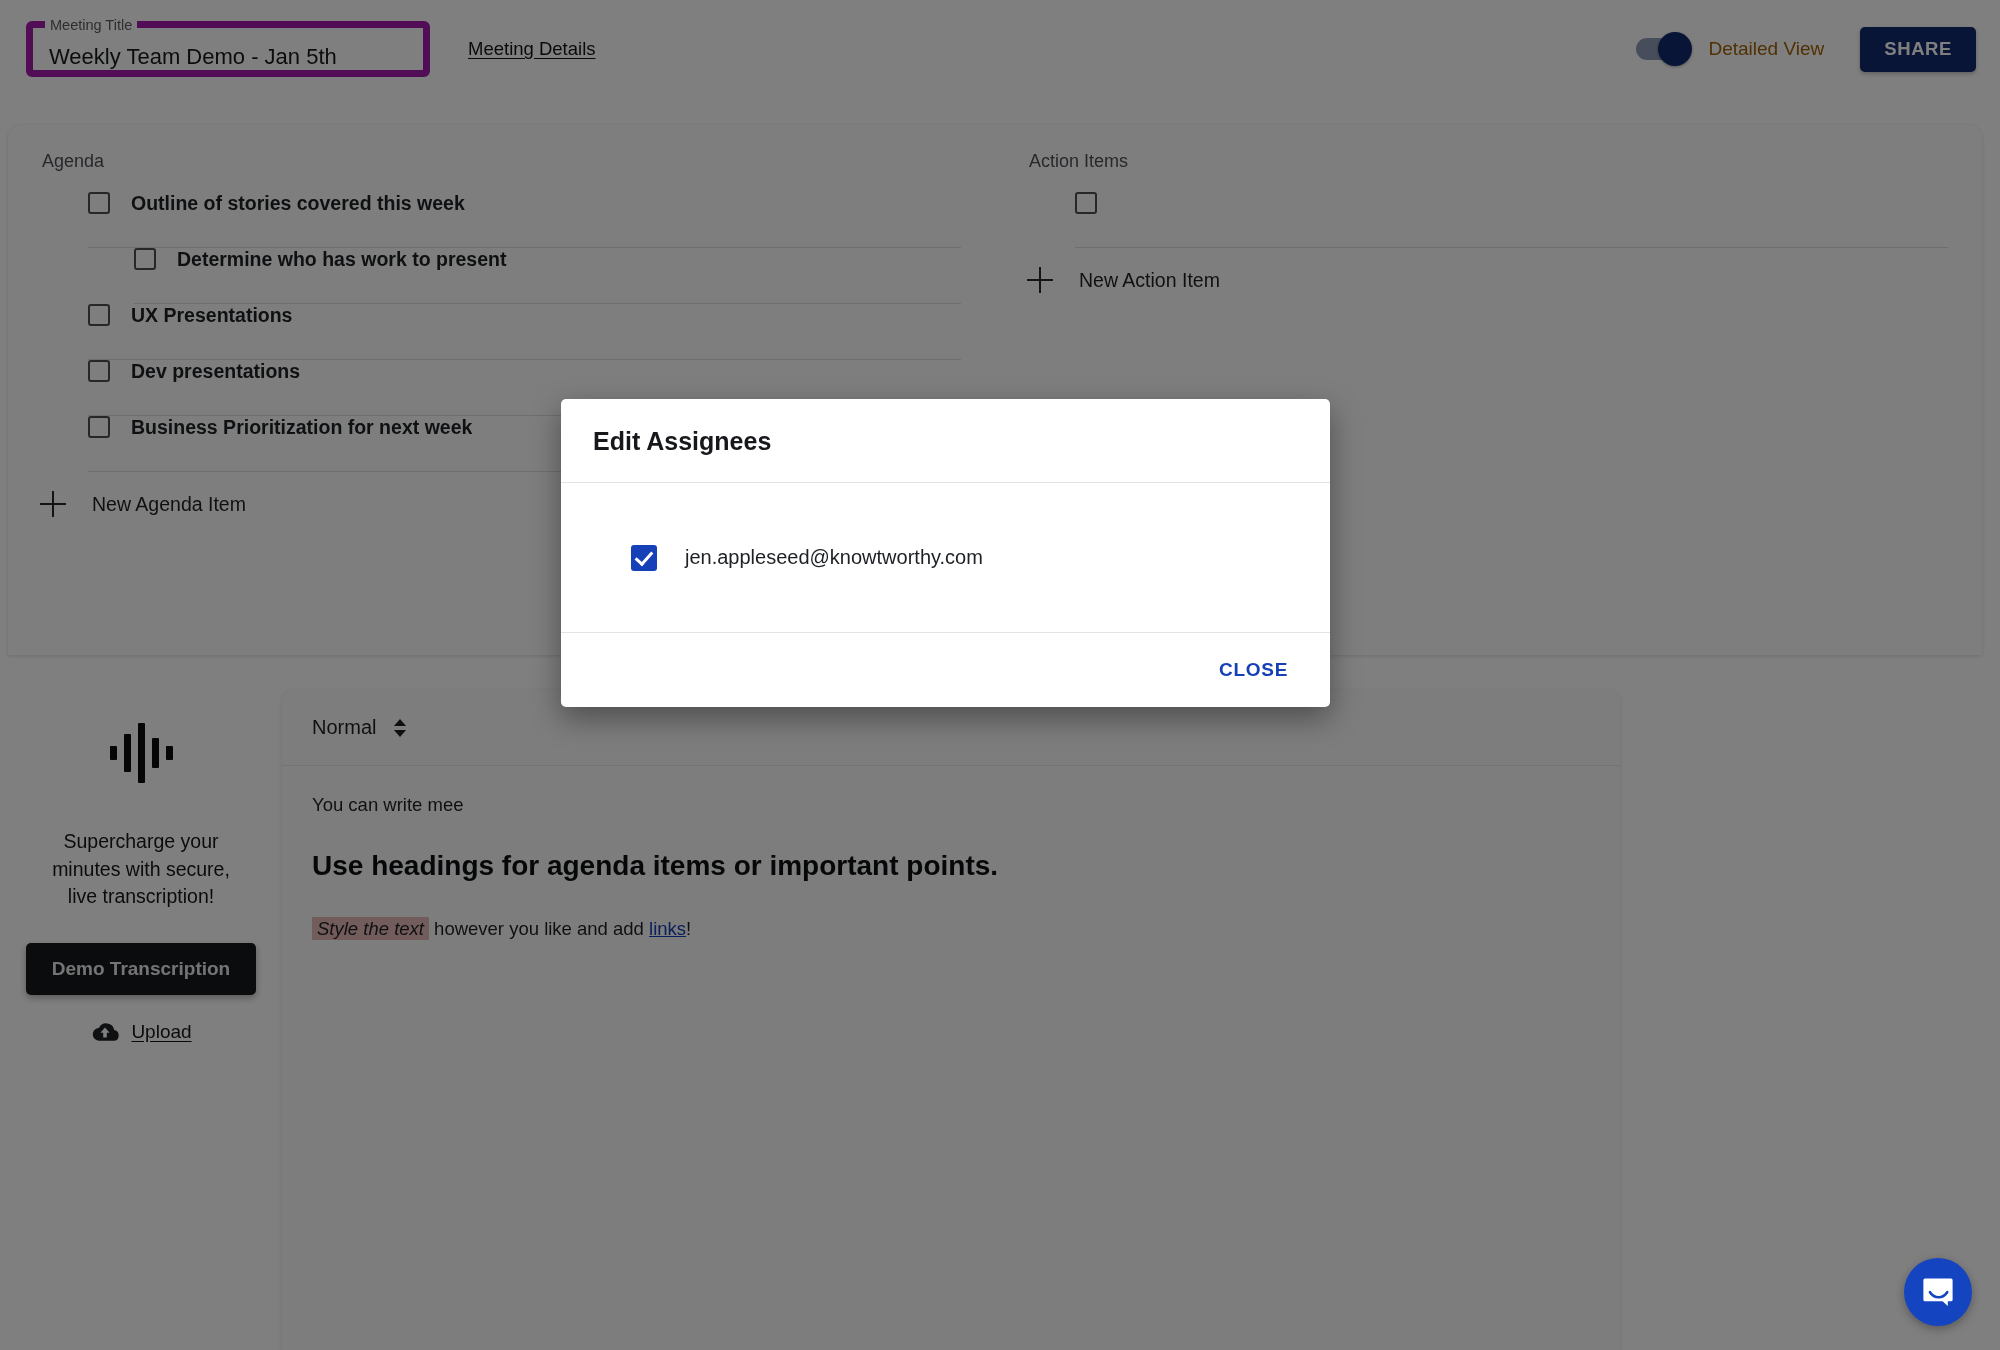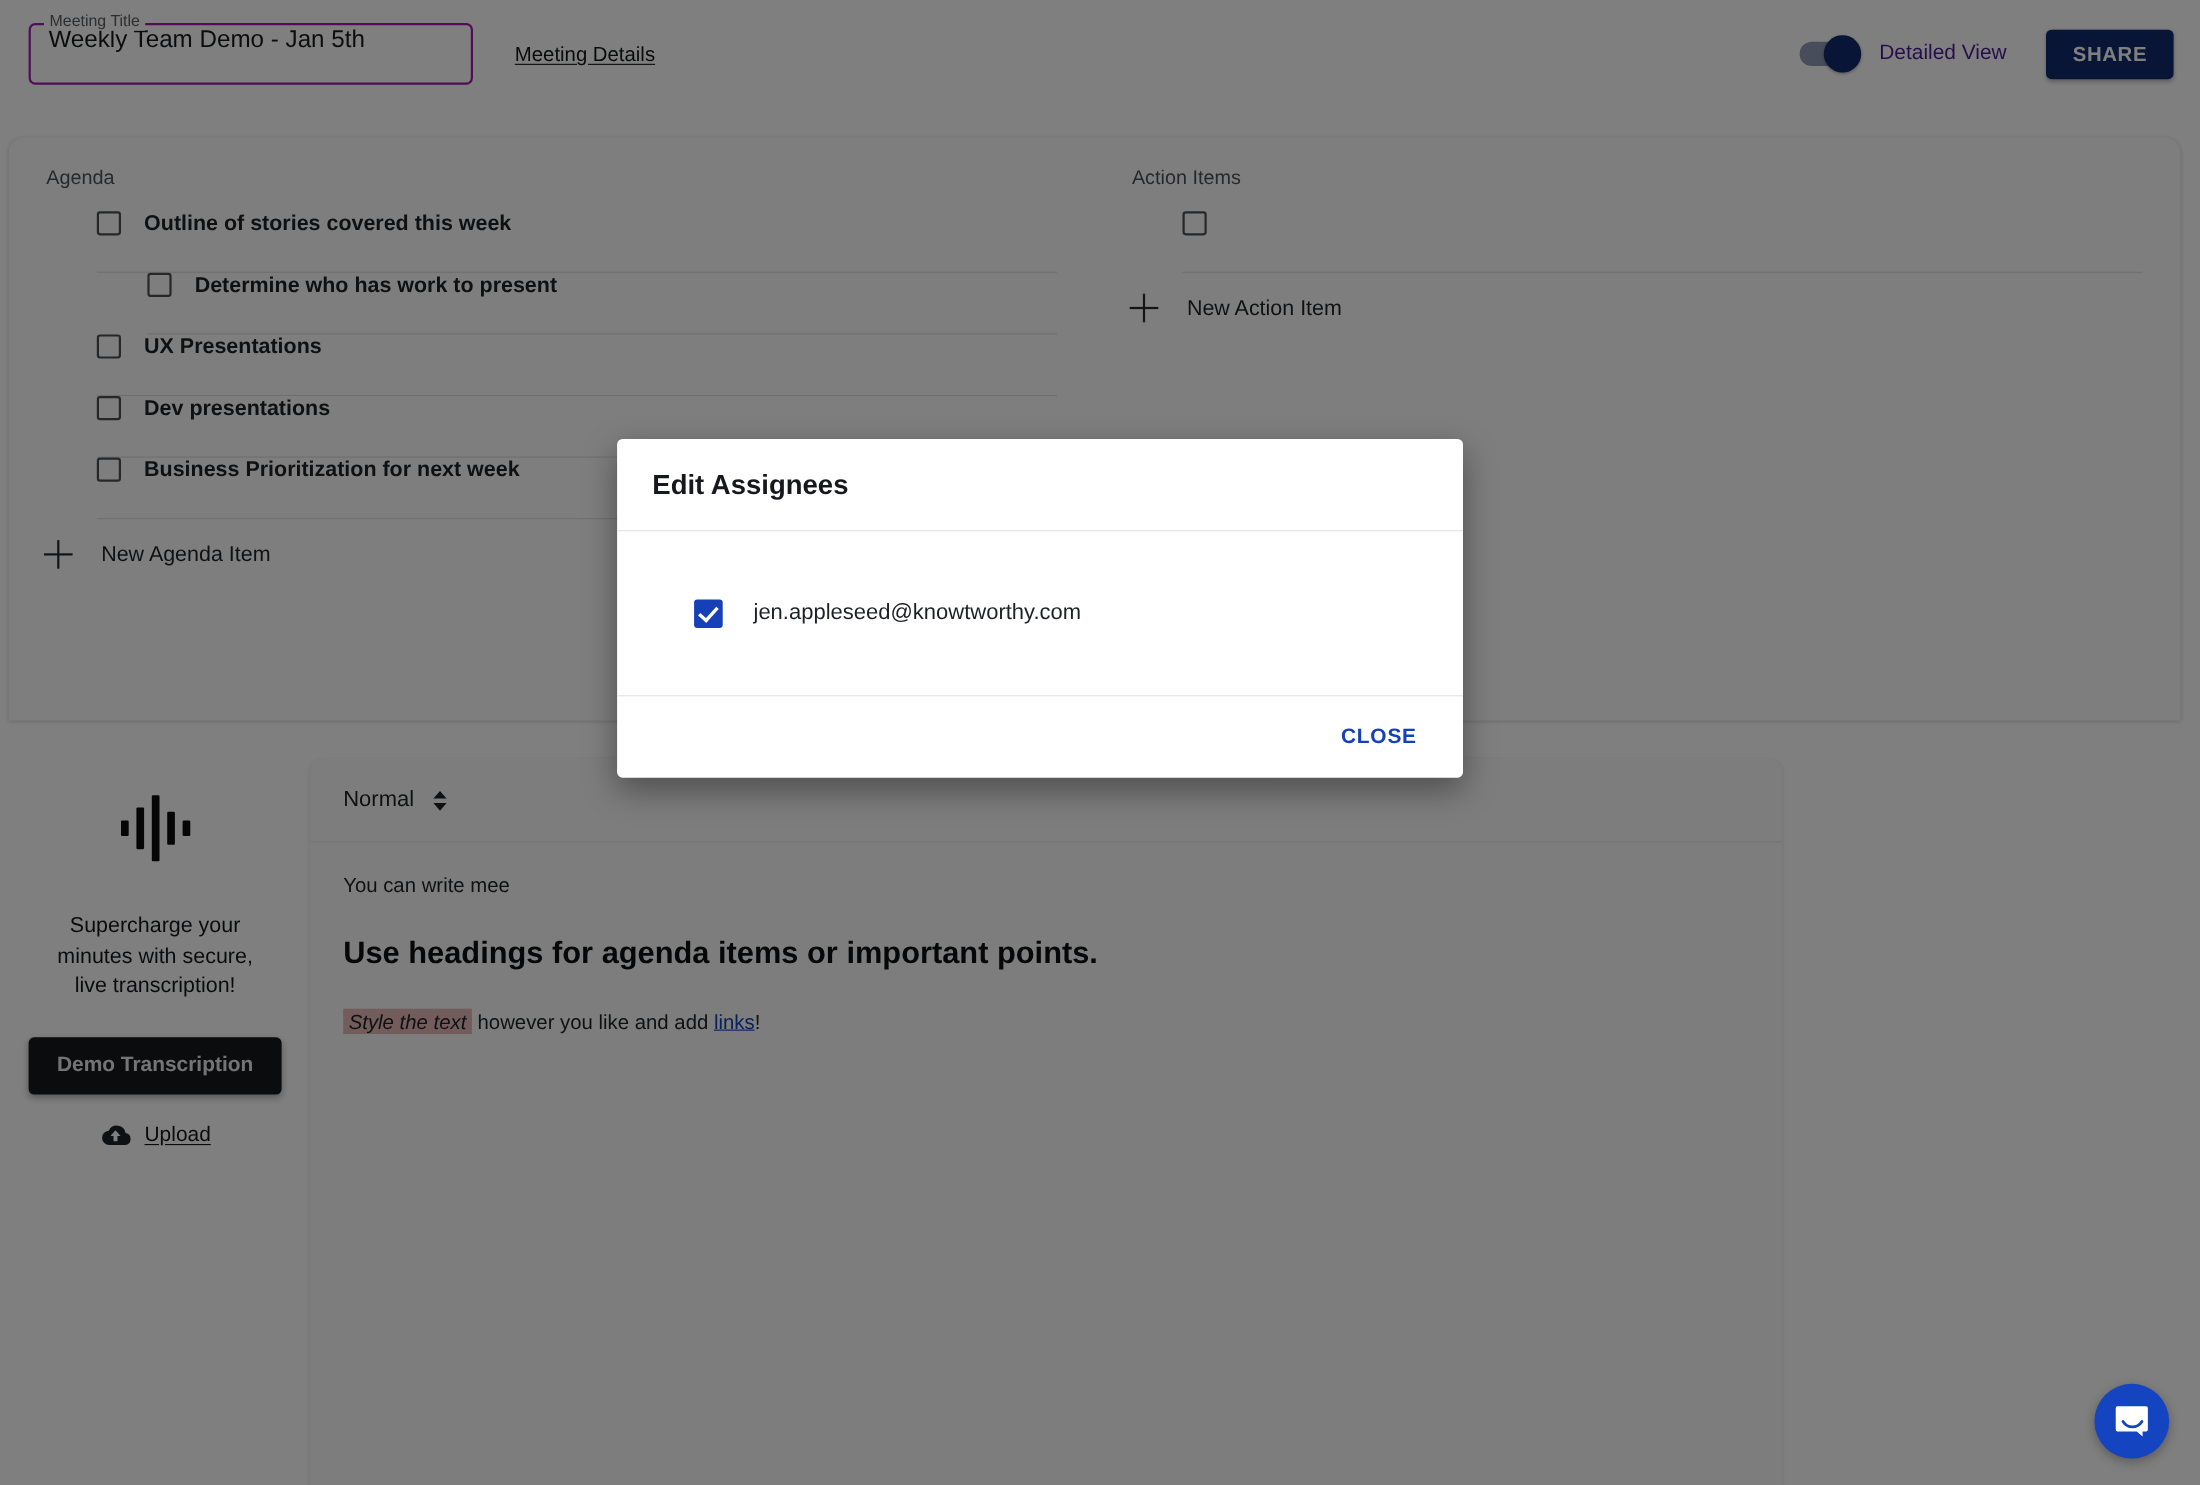--- a/index.html
+++ b/index.html
@@ -32,24 +32,24 @@
     height: 98px;
     display: flex;
     align-items: center;
     padding: 0 24px;
     background: #ffffff;
   }
   .title-field {
     position: relative;
     width: 404px;
     height: 56px;
-    border: 2px solid #a21caf;
+    border: 7px solid #a21caf;
     border-radius: 6px;
     display: flex;
-    align-items: flex-start;
+    align-items: flex-end;
     padding: 0 16px;
     margin-left: 2px;
   }
   .title-field .legend {
     position: absolute;
     top: -10px;
     left: 12px;
     background: #ffffff;
     padding: 0 5px;
     font-size: 14.5px;
@@ -95,21 +95,21 @@
     top: -6px;
     right: -4px;
     width: 34px; height: 34px;
     border-radius: 50%;
     background: #102a6e;
     box-shadow: 0 1px 3px rgba(0,0,0,.35);
   }
   .toggle-label {
     margin-left: 20px;
     font-size: 19px;
-    color: #4c1d95;
+    color: #a16207;
     white-space: nowrap;
   }
   .share-btn {
     margin-left: 36px;
     background: #102a6e;
     color: #ffffff;
     border: none;
     border-radius: 5px;
     height: 45px;
     padding: 0 24px;

